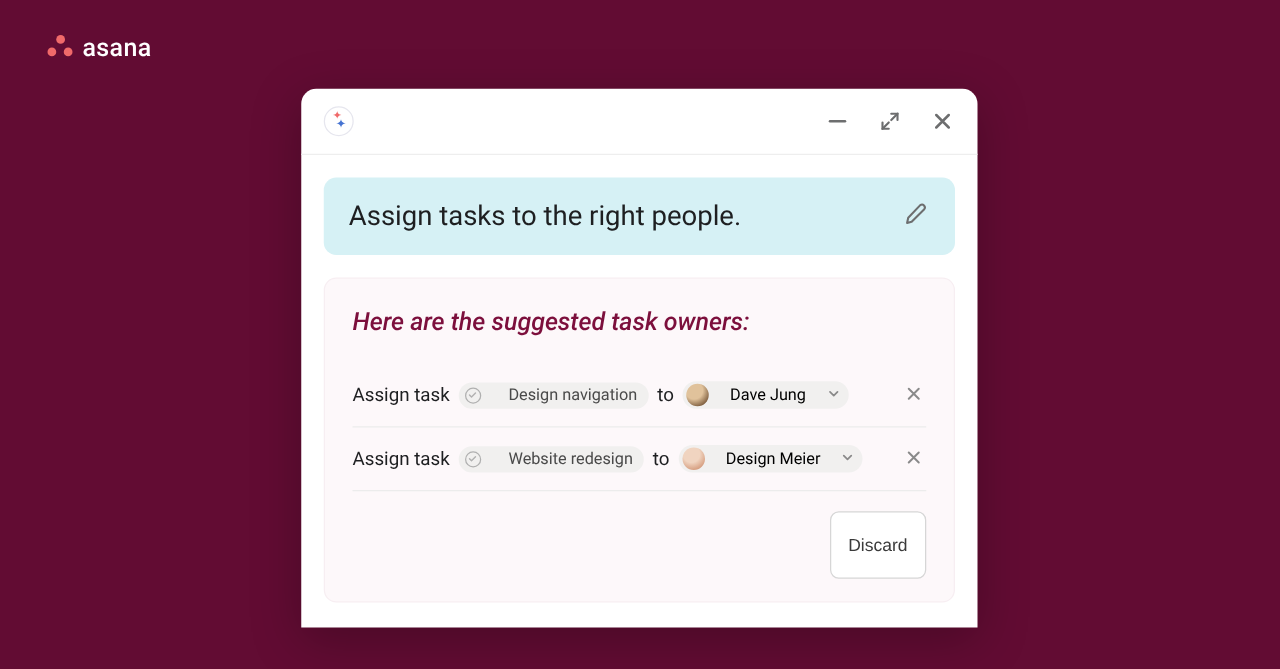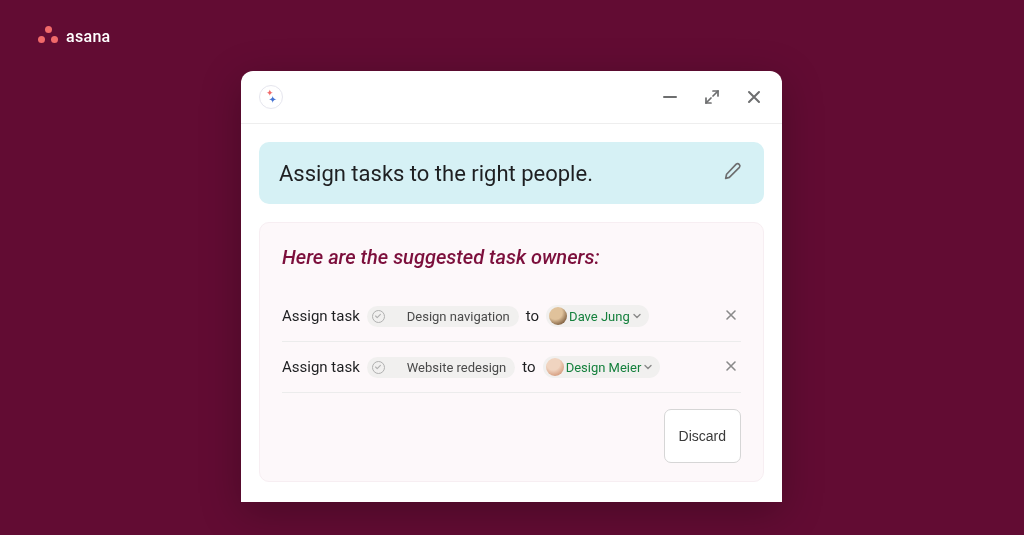--- a/index.html
+++ b/index.html
@@ -35,21 +35,21 @@
       width: 7px;
       height: 7px;
       border-radius: 50%;
       background: #f06a6a;
     }
     .logo-dots .d1 { top: 0; left: 6.5px; }
     .logo-dots .d2 { top: 10px; left: 0; }
     .logo-dots .d3 { top: 10px; left: 13px; }
     .logo-text {
       color: #fff;
-      font-size: 16px;
+      font-size: 20px;
       font-weight: 500;
       letter-spacing: 0.3px;
     }
     .modal {
       position: absolute;
       top: 71px;
       left: 241px;
       width: 541px;
       background: #fff;
       border-radius: 12px 12px 0 0;
@@ -157,26 +157,26 @@
       border: 1.3px solid #b0b0b0;
       border-radius: 50%;
       display: flex;
       align-items: center;
       justify-content: center;
     }
     .chip .check svg { display:block; }
     .assignee-chip {
       display: inline-flex;
       align-items: center;
-      gap: 2px;
+      gap: 17px;
       background: #f1f0ef;
       border-radius: 12px;
       padding: 2px 7px 2px 3px;
       font-size: 13px;
-      color: #15803d;
+      color: #000000;
       cursor: pointer;
     }
     .avatar {
       width: 18px;
       height: 18px;
       border-radius: 50%;
       display: inline-block;
     }
     .avatar.a1 { background: radial-gradient(circle at 35% 30%, #e0c29b 40%, #7a5a3b 80%); }
     .avatar.a2 { background: radial-gradient(circle at 40% 30%, #f0d4c0 40%, #d49a7b 80%); }

